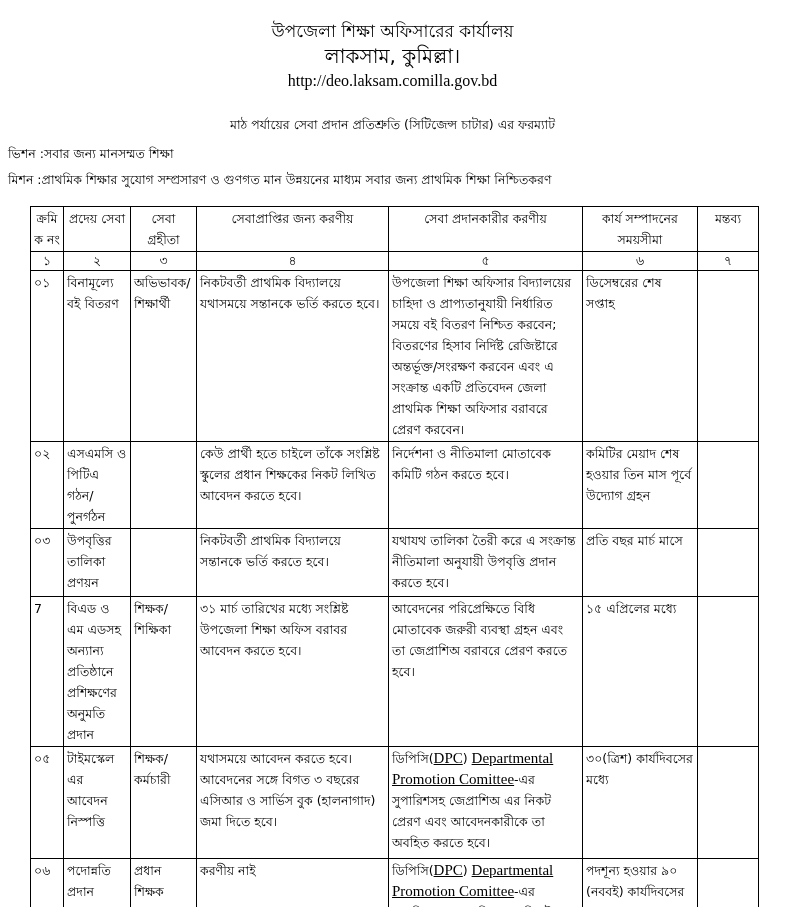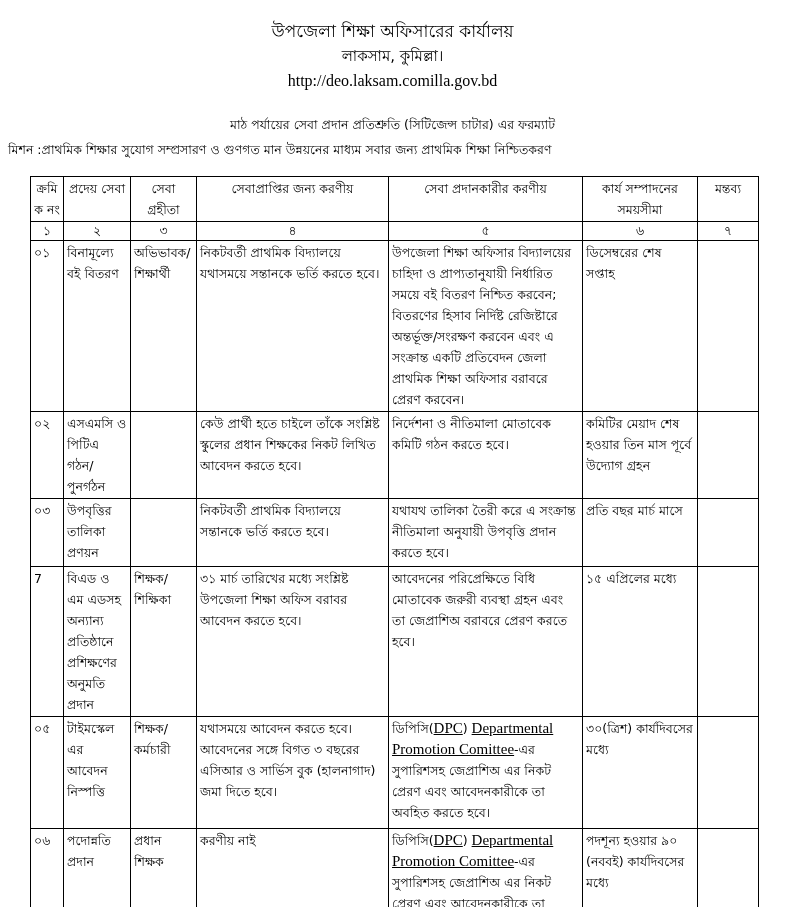--- a/index.html
+++ b/index.html
@@ -14,21 +14,21 @@
   .page {
     width: 785px;
     height: 907px;
     padding-top: 18px;
     overflow: hidden;
     background: #ffffff;
   }
   .center { text-align: center; }
   .hdr-line1 { font-size: 17px; line-height: 26px; }
   .hdr-line2 { font-size: 17px; line-height: 26px; }
-  .hdr-line3 { font-size: 15px; line-height: 25px; }
+  .hdr-line3 { font-size: 20px; line-height: 25px; }
   .hdr-url   { font-family: "Liberation Serif", "DejaVu Serif", serif; font-size: 16px; line-height: 24px; }
   .subtitle  { font-size: 12.5px; margin-top: 22px; line-height: 20px; }
   .vision    { font-size: 12.5px; margin: 8px 0 0 8px; line-height: 22px; }
   .mission   { font-size: 12.5px; margin: 4px 0 0 8px; line-height: 22px; }
 
   table.charter {
     border-collapse: collapse;
     table-layout: fixed;
     width: 728px;
     margin: 15px 0 0 30px;
@@ -61,20 +61,21 @@
   }
 </style>
 </head>
 <body>
 
 <div class="page">
   <div class="center hdr-line2">উপজেলা শিক্ষা অফিসারের কার্যালয়</div>
   <div class="center hdr-line3">লাকসাম, কুমিল্লা।</div>
   <div class="center hdr-url">http://deo.laksam.comilla.gov.bd</div>
   <div class="center subtitle">মাঠ পর্যায়ের সেবা প্রদান প্রতিশ্রুতি (সিটিজেন্স চাটার) এর ফরম্যাট</div>
+  <div class="vision">ভিশন :সবার জন্য মানসম্মত শিক্ষা</div>
   <div class="mission">মিশন :প্রাথমিক শিক্ষার সুযোগ সম্প্রসারণ ও গুণগত মান উন্নয়নের মাধ্যম সবার জন্য প্রাথমিক শিক্ষা নিশ্চিতকরণ</div>
 
   <table class="charter">
     <colgroup>
       <col style="width:33px">
         <col style="width:67px">
         <col style="width:66px">
       <col style="width:192px">
         <col style="width:194px">
         <col style="width:115px">

